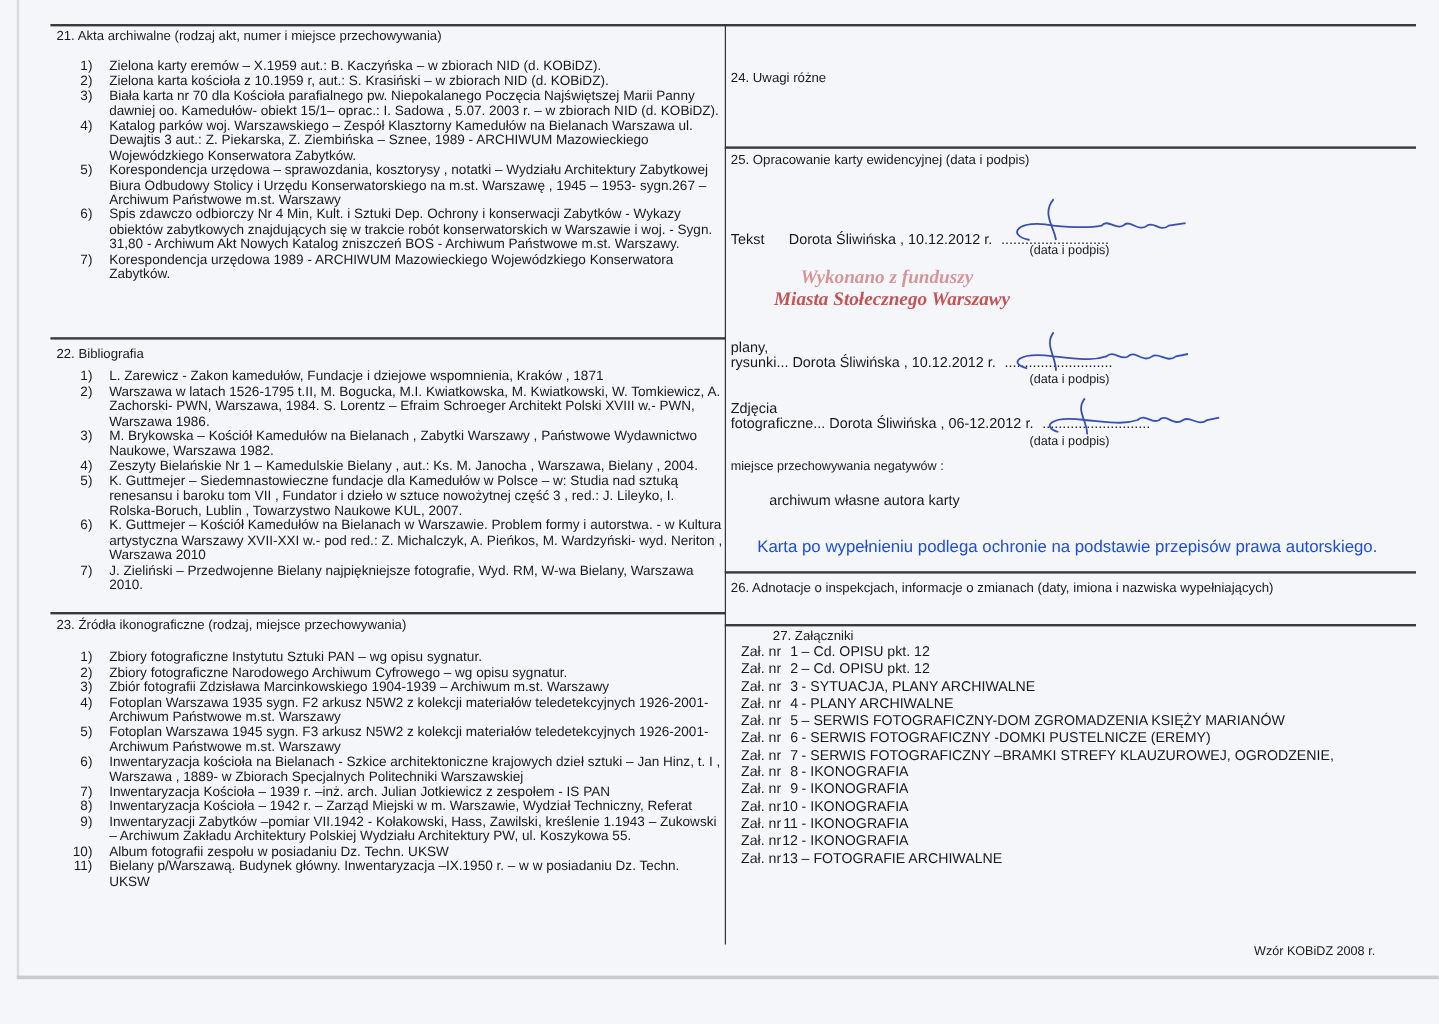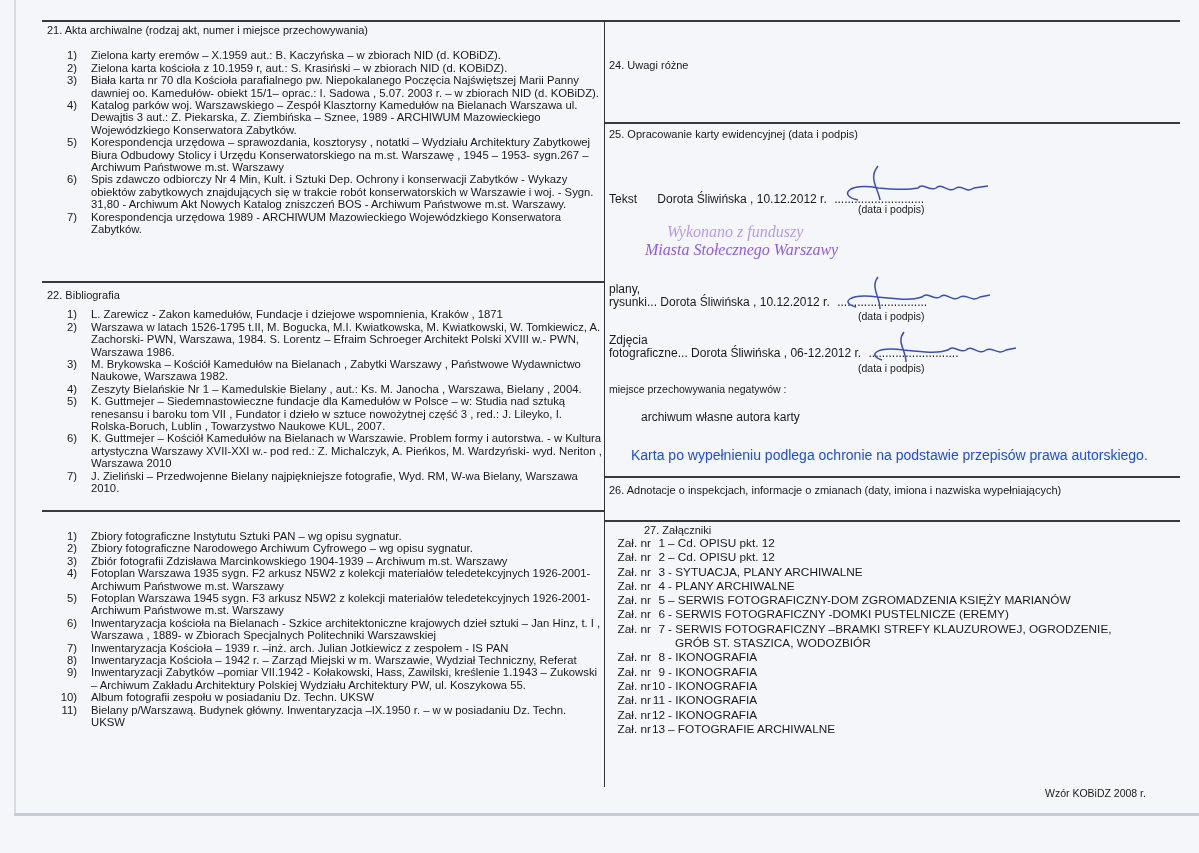--- a/index.html
+++ b/index.html
@@ -16,21 +16,21 @@
   .hline { position:absolute; height:2px; background:#3a3a3a; }
   .section { position:absolute; font-size:11.3px; line-height:12.4px; }
   .sec-title { font-size:11px; margin:0 0 0 0; }
   ol.items { list-style:none; margin:0; padding:0; }
   ol.items li { display:flex; }
   ol.items li .num { width:30px; text-align:right; padding-right:14px; flex:none; }
   ol.items li .txt { flex:1; }
   .sig-row { position:absolute; font-size:12px; }
   .sig-caption { position:absolute; font-size:10.5px; }
   .signature { position:absolute; }
-  .stamp { position:absolute; font-family:"Liberation Serif", serif; font-style:italic; font-weight:normal; color:#6d28d9; opacity:0.75; font-size:17px; }
+  .stamp { position:absolute; font-family:"Liberation Serif", serif; font-style:italic; font-weight:bold; color:#b91c1c; opacity:0.75; font-size:17px; }
   .italic-note { position:absolute; font-size:14px; color:#1d4ed8; }
   .att { position:absolute; font-size:11.8px; line-height:14.3px; }
   .att .row { white-space:nowrap; }
   .att .pre { display:inline-block; width:42px;text-align:right; }
   .att .n { display:inline-block; width:14px; text-align:right; margin-right:3px; }
   .footer-note { position:absolute; font-size:10.5px; }
 </style>
 </head>
 <body>
 
@@ -107,20 +107,21 @@
         <span class="txt">K. Guttmejer – Kościół Kamedułów na Bielanach w Warszawie. Problem formy i autorstwa. - w Kultura artystyczna Warszawy XVII-XXI w.- pod red.: Z. Michalczyk, A. Pieńkos, M. Wardzyński- wyd. Neriton , Warszawa 2010</span>
       </li>
     <li>
         <span class="num">7)</span>
         <span class="txt">J. Zieliński – Przedwojenne Bielany najpiękniejsze fotografie, Wyd. RM, W-wa Bielany, Warszawa 2010.</span>
       </li>
   </ol>
 </div>
 
 <div class="section" style="left:47px; top:515px; width:555px;">
+  <div class="sec-title">23. Źródła ikonograficzne (rodzaj, miejsce przechowywania)</div>
   <ol class="items" style="margin-top:15px;">
     <li>
         <span class="num">1)</span>
         <span class="txt">Zbiory fotograficzne Instytutu Sztuki PAN – wg opisu sygnatur.</span>
       </li>
     <li>
         <span class="num">2)</span>
         <span class="txt">Zbiory fotograficzne Narodowego Archiwum Cyfrowego – wg opisu sygnatur.</span>
       </li>
     <li>
@@ -222,21 +223,20 @@
 
 <div class="att" style="left:609px; top:524px;">
   <div class="sec-title" style="font-size:11px; line-height:12px;margin-left:35px;">27. Załączniki</div>
   <div class="row"><span class="pre">Zał. nr</span><span class="n">1</span><span>– Cd. OPISU pkt. 12</span></div>
   <div class="row"><span class="pre">Zał. nr</span><span class="n">2</span><span>– Cd. OPISU pkt. 12</span></div>
   <div class="row"><span class="pre">Zał. nr</span><span class="n">3</span><span>- SYTUACJA, PLANY ARCHIWALNE</span></div>
   <div class="row"><span class="pre">Zał. nr</span><span class="n">4</span><span>- PLANY ARCHIWALNE</span></div>
   <div class="row"><span class="pre">Zał. nr</span><span class="n">5</span><span>– SERWIS FOTOGRAFICZNY-DOM ZGROMADZENIA KSIĘŻY MARIANÓW</span></div>
   <div class="row"><span class="pre">Zał. nr</span><span class="n">6</span><span>- SERWIS FOTOGRAFICZNY -DOMKI PUSTELNICZE (EREMY)</span></div>
   <div class="row"><span class="pre">Zał. nr</span><span class="n">7</span><span>- SERWIS FOTOGRAFICZNY –BRAMKI STREFY KLAUZUROWEJ, OGRODZENIE,</span></div>
-  <div class="row" style="padding-left:66px;"><span>GRÓB ST. STASZICA, WODOZBIÓR</span></div>
   <div class="row"><span class="pre">Zał. nr</span><span class="n">8</span><span>- IKONOGRAFIA</span></div>
   <div class="row"><span class="pre">Zał. nr</span><span class="n">9</span><span>- IKONOGRAFIA</span></div>
   <div class="row"><span class="pre">Zał. nr</span><span class="n">10</span><span>- IKONOGRAFIA</span></div>
   <div class="row"><span class="pre">Zał. nr</span><span class="n">11</span><span>- IKONOGRAFIA</span></div>
   <div class="row"><span class="pre">Zał. nr</span><span class="n">12</span><span>- IKONOGRAFIA</span></div>
   <div class="row"><span class="pre">Zał. nr</span><span class="n">13</span><span>– FOTOGRAFIE ARCHIWALNE</span></div>
 </div>
 
 <div class="footer-note" style="left:1045px; top:787px;">Wzór KOBiDZ 2008 r.</div>
 

